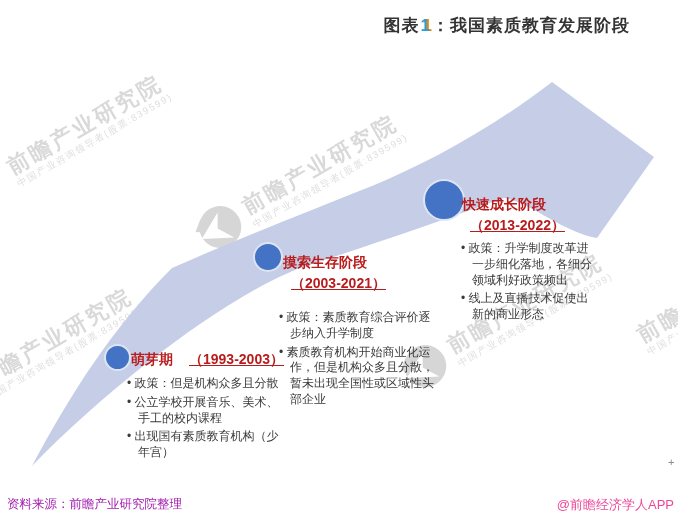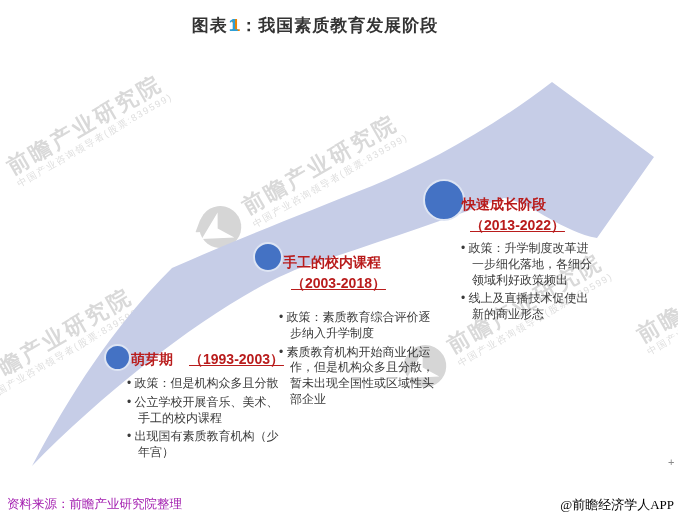--- a/index.html
+++ b/index.html
@@ -2,21 +2,21 @@
 <html><head>
 <meta charset="utf-8">
 <style>
   html,body{margin:0;padding:0;background:#fff;}
   .canvas{
     position:relative;width:678px;height:524px;overflow:hidden;background:#ffffff;
     font-family:"Liberation Sans","DejaVu Sans",sans-serif;color:#3a3a3a;
   }
   
   .chart-title{
-    position:absolute;top:14px;left:0;width:630px;text-align:center;
+    position:absolute;top:14px;left:0;width:630px;text-align:right;
     font-size:17px;font-weight:700;color:#333;letter-spacing:1px;
   }
   .title-num{color:#2d9fd6;text-shadow:2px 0 0 #ee8300;padding:0 1px;}
   
   .wm{position:absolute;transform:rotate(-30deg);display:flex;align-items:center;gap:8px;
       color:#d9d9d9;white-space:nowrap;pointer-events:none;z-index:1;}
   .wm-text{display:flex;flex-direction:column;line-height:1.05;}
   .wm-l1{font-size:22px;font-weight:700;letter-spacing:3px;}
   .wm-l2{font-size:9.5px;letter-spacing:1.6px;margin-top:2px;color:#dedede;}
   
@@ -36,21 +36,21 @@
   .bullets li{padding-left:11px;text-indent:-11px;margin-bottom:3px;}
   .bullets li::before{content:"• ";}
   .s1-head{left:131px;top:349px;}
   .s1-bullets{left:127px;top:376px;width:158px;}
   .s2-head{left:283px;top:252px;}
   .s2-bullets{left:279px;top:310px;width:160px;}
   .s3-head{left:462px;top:194px;}
   .s3-bullets{left:461px;top:241px;width:134px;}
   
   .footer-source{position:absolute;left:7px;top:496px;font-size:12.5px;color:#a21caf;z-index:4;}
-  .footer-credit{position:absolute;right:4px;top:496px;font-size:13px;color:#000000;z-index:4;font-family:Liberation Serif, serif;}
+  .footer-credit{position:absolute;right:4px;top:496px;font-size:13px;color:#ec4899;z-index:4;}
   .plus-mark{position:absolute;left:668px;top:456px;font-size:11px;color:#8a8a8a;z-index:4;}
 </style>
 </head>
 <body>
 
 <div class="canvas">
 
   <div class="wm" style="left:0px;top:112px;">
     <div class="wm-text">
       <span class="wm-l1">前瞻产业研究院</span>
@@ -124,22 +124,22 @@
   <div class="stage-head inline s1-head">
     <span>萌芽期</span><span class="period">（1993-2003）</span>
   </div>
   <ul class="bullets s1-bullets">
     <li>政策：但是机构众多且分散</li>
     <li>公立学校开展音乐、美术、手工的校内课程</li>
     <li>出现国有素质教育机构（少年宫）</li>
   </ul>
 
   <div class="stage-head s2-head">
-    <span>手工的校内课程</span>
-    <span class="period">（2003-2018）</span>
+    <span>摸索生存阶段</span>
+    <span class="period">（2003-2021）</span>
   </div>
   <ul class="bullets s2-bullets">
     <li>政策：素质教育综合评价逐步纳入升学制度</li>
     <li>素质教育机构开始商业化运作，但是机构众多且分散，暂未出现全国性或区域性头部企业</li>
   </ul>
 
   <div class="stage-head s3-head">
     <span>快速成长阶段</span>
     <span class="period">（2013-2022）</span>
   </div>

